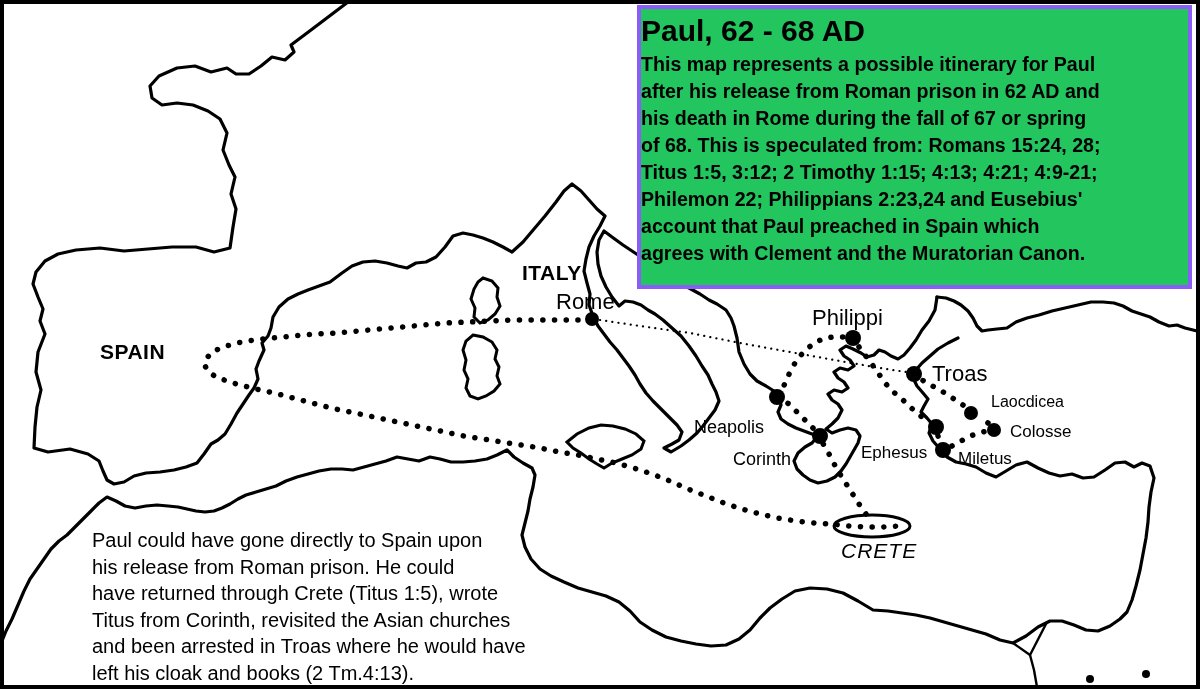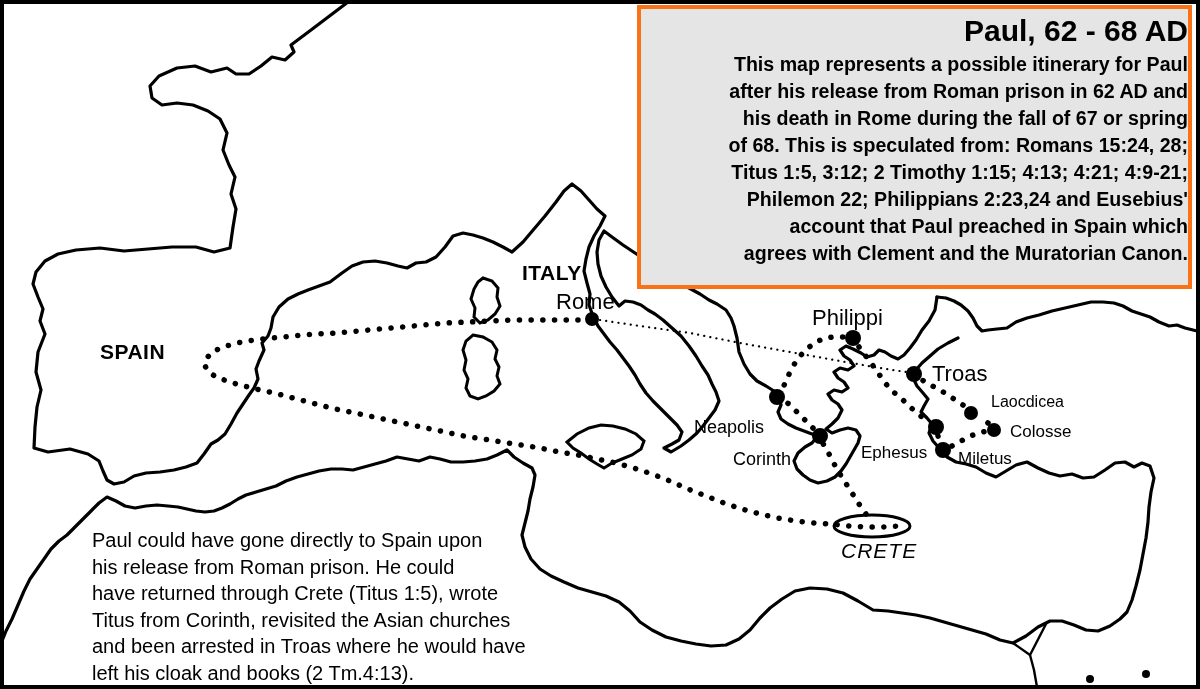--- a/index.html
+++ b/index.html
@@ -8,24 +8,24 @@
   .frame{position:absolute;inset:0;border:4px solid #000;pointer-events:none;z-index:30;}
   svg.map{position:absolute;left:0;top:0;z-index:1;}
   .coast{fill:none;stroke:#000;stroke-width:3.2;stroke-linejoin:round;stroke-linecap:round;}
   .island{fill:#fff;stroke:#000;stroke-width:3;}
   .thin{fill:none;stroke:#000;stroke-width:2.4;stroke-linejoin:round;}
   .route-coarse{fill:none;stroke:#000;stroke-width:5.5;stroke-linecap:round;stroke-dasharray:0.1 11.6;}
   .route-fine{fill:none;stroke:#000;stroke-width:2.2;stroke-linecap:round;stroke-dasharray:0.1 6.1;}
   text.city{fill:#000;}
   text.region{fill:#000;font-weight:bold;font-size:21px;letter-spacing:0.5px;}
   text.island-label{fill:#000;font-style:italic;font-size:21px;letter-spacing:1px;}
-  .title-box{position:absolute;left:637px;top:5px;width:547px;height:276px;background:#e5e5e5;
-             border:4px solid #f97316;text-align:right;z-index:20;}
+  .title-box{position:absolute;left:637px;top:5px;width:547px;height:276px;background:#22c55e;
+             border:4px solid #8b5cf6;text-align:left;z-index:20;}
   .title-box h1{margin:4px 0 2px 0;font-size:30px;line-height:36px;font-weight:bold;}
-  .title-body{font-weight:bold;font-size:19.6px;line-height:27px;white-space:pre-line;padding-left:40px;}
+  .title-body{font-weight:bold;font-size:19.6px;line-height:27px;white-space:pre-line;}
   .note{position:absolute;left:92px;top:527px;width:500px;font-size:20px;line-height:26.5px;
         white-space:pre-line;z-index:10;}
 </style>
 </head>
 <body>
 
 <div class="viewport">
 
   <svg class="map" width="1200" height="689" viewBox="0 0 1200 689" xmlns="http://www.w3.org/2000/svg">
 

